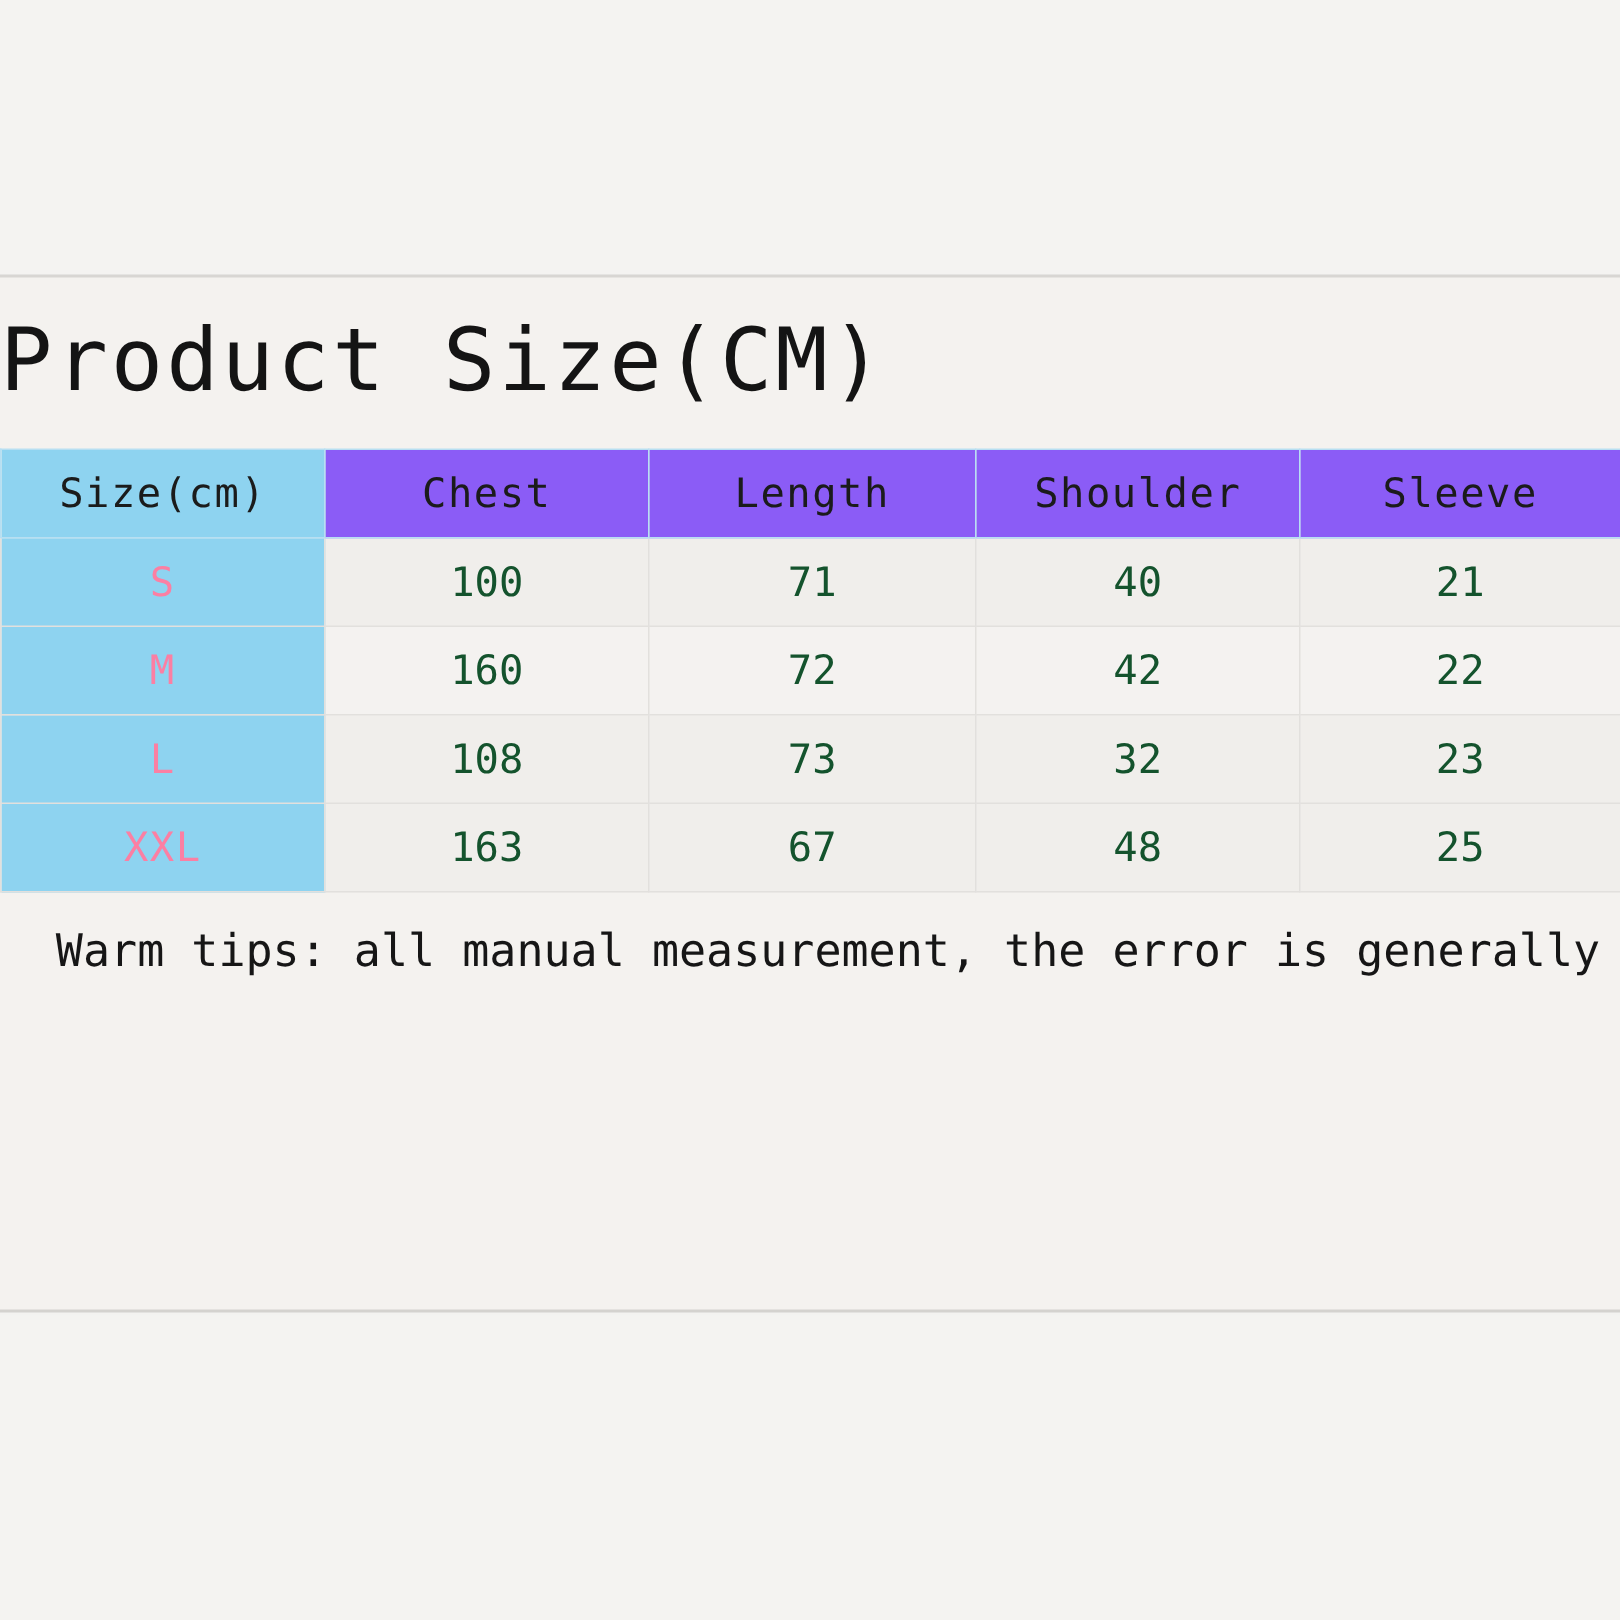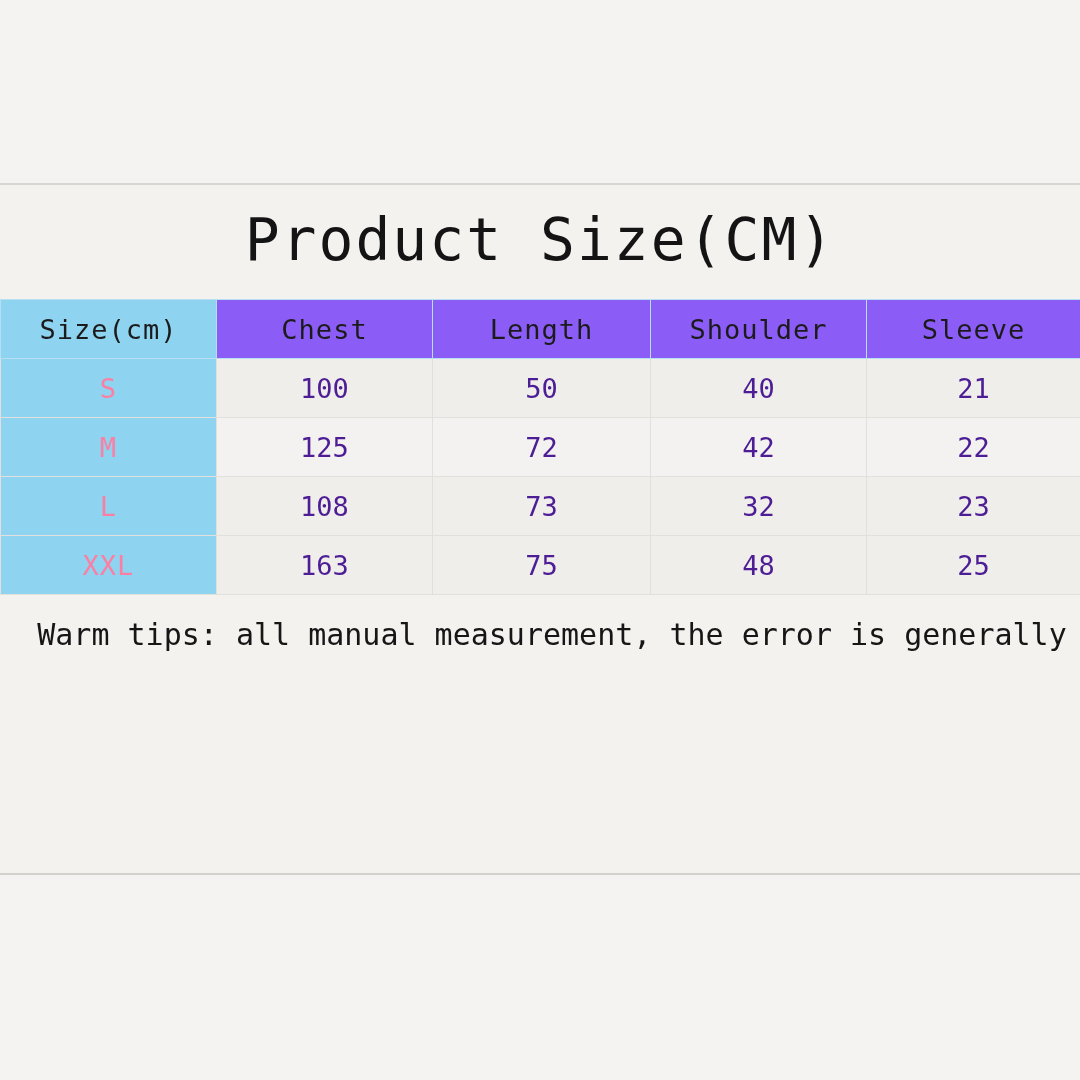--- a/index.html
+++ b/index.html
@@ -40,21 +40,21 @@
   }
   .bottom-blank {
     position: absolute;
     top: 877px;
     left: 0;
     width: 1080px;
     height: 203px;
     background: #f4f3f1;
   }
   .title {
-    text-align: center;
+    text-align: left;
     font-family: "DejaVu Sans Mono", monospace;
     font-size: 58px;
     letter-spacing: 2px;
     color: #141414;
     margin-top: 24px;
     line-height: 1.1;
     font-weight: 400;
   }
   table.size-table {
     position: absolute;
@@ -93,21 +93,21 @@
   col.c4 { width: 214px; }
   td.size-cell {
     background: #8ed3f0;
     color: #fb7fa3;
     font-size: 28px;
     letter-spacing: 1px;
     border-color: #b7dff2;
   }
   td.val-cell {
     background: #f0eeeb;
-    color: #4c1d95;
+    color: #14532d;
   }
   tr.alt td.val-cell {
     background: #f4f2f0;
   }
   .tips {
     position: absolute;
     top: 428px;
     left: 12px;
     width: 1080px;
     text-align: center;
@@ -147,42 +147,42 @@
           <th>Chest</th>
           <th>Length</th>
           <th>Shoulder</th>
           <th>Sleeve</th>
         </tr>
       </thead>
       <tbody>
         <tr>
           <td class="size-cell">S</td>
           <td class="val-cell">100</td>
-          <td class="val-cell">50</td>
+          <td class="val-cell">71</td>
           <td class="val-cell">40</td>
           <td class="val-cell">21</td>
         </tr>
         <tr class="alt">
           <td class="size-cell">M</td>
-          <td class="val-cell">125</td>
+          <td class="val-cell">160</td>
           <td class="val-cell">72</td>
           <td class="val-cell">42</td>
           <td class="val-cell">22</td>
         </tr>
         <tr>
           <td class="size-cell">L</td>
           <td class="val-cell">108</td>
           <td class="val-cell">73</td>
           <td class="val-cell">32</td>
           <td class="val-cell">23</td>
         </tr>
         <tr>
           <td class="size-cell">XXL</td>
           <td class="val-cell">163</td>
-          <td class="val-cell">75</td>
+          <td class="val-cell">67</td>
           <td class="val-cell">48</td>
           <td class="val-cell">25</td>
         </tr>
       </tbody>
     </table>
 
     <div class="tips">
       <span class="line">Warm tips: all manual measurement, the error is generally</span>
     </div>
 

